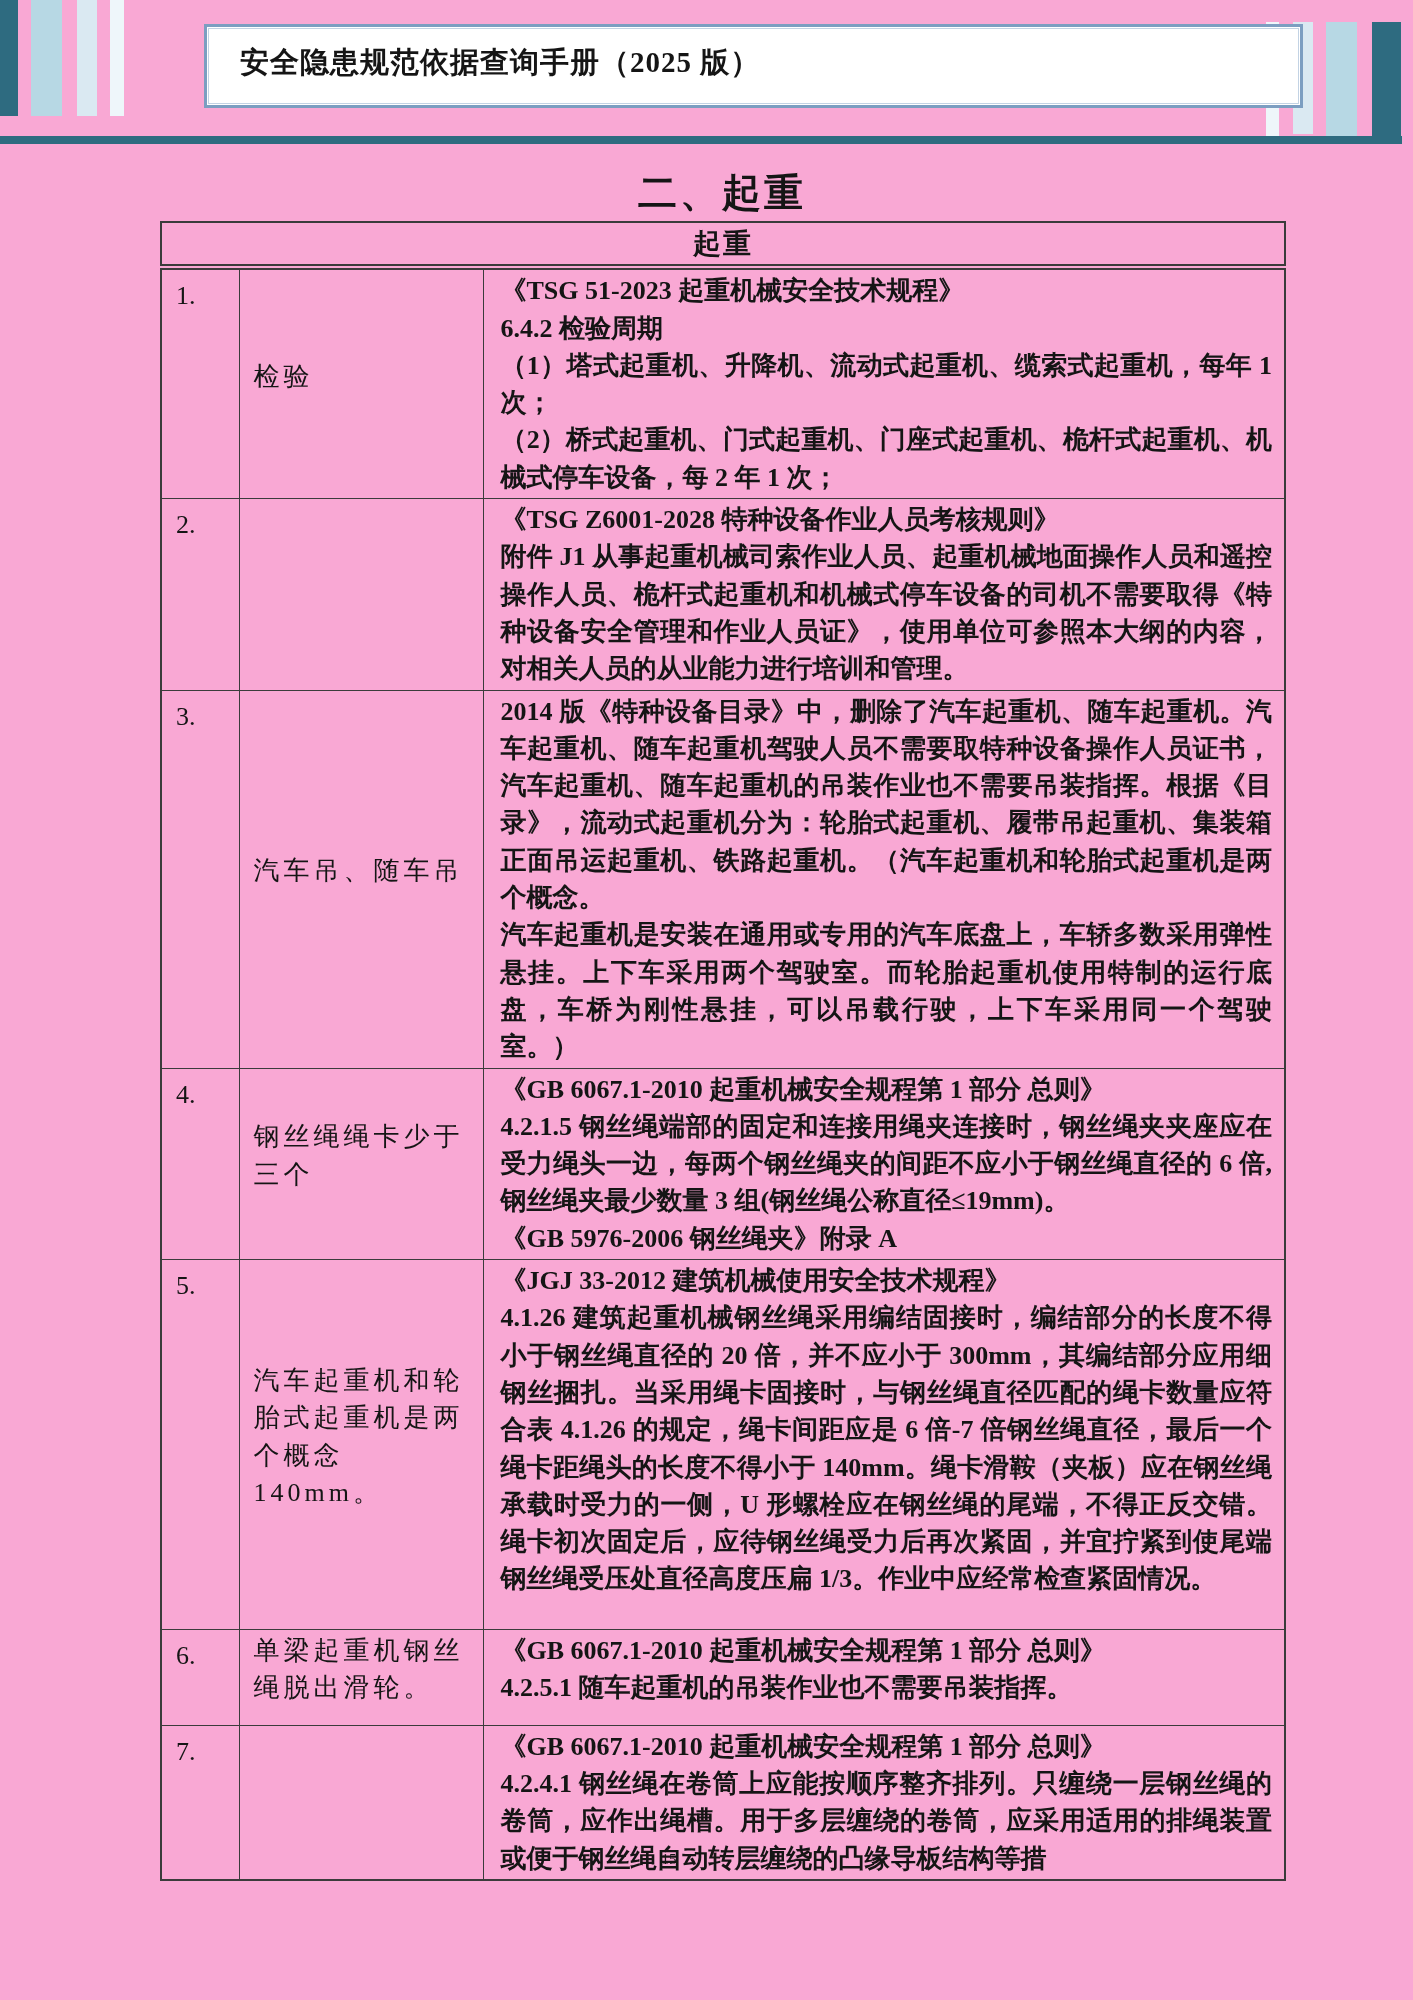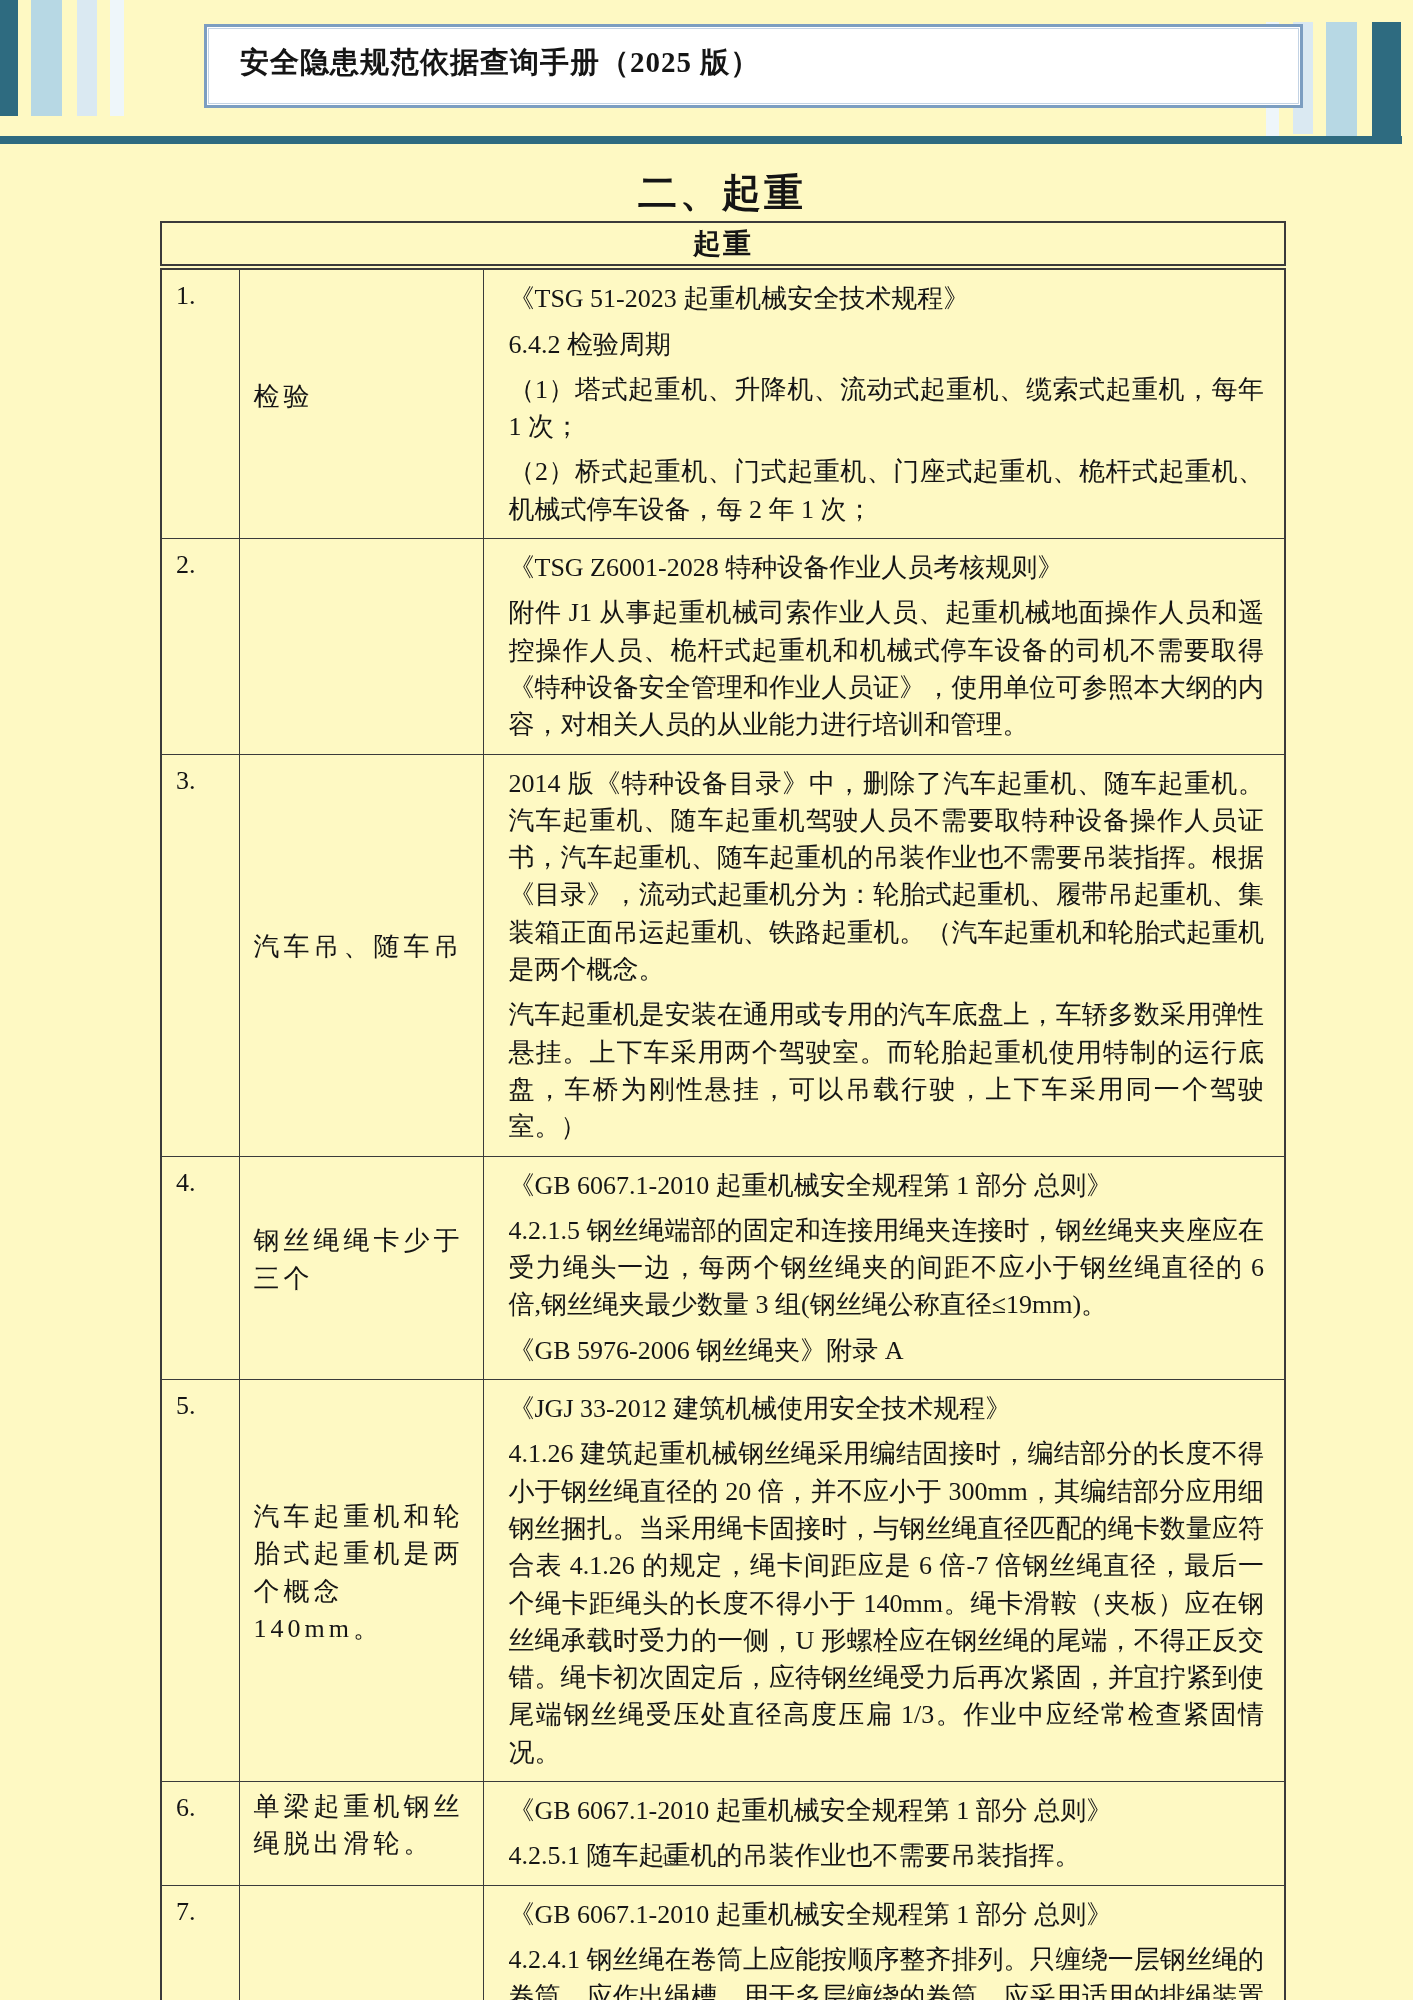--- a/index.html
+++ b/index.html
@@ -1,20 +1,20 @@
 <!DOCTYPE html>
 <html lang="zh"><head>
 <meta charset="utf-8">
 <style>
   html,body{margin:0;padding:0;background:#ffffff;}
   .page{
     position:relative;
     width:1413px;
     height:2000px;
-    background:#fef9c3;
+    background:#f9a8d4;
     font-family:"Liberation Serif","DejaVu Serif",serif;
     color:#151515;
     overflow:hidden;
   }
   
   .bar{position:absolute;}
   .l-dark {left:0;    top:0;   width:18px; height:116px; background:#2E6B80;}
   .l-mid  {left:31px; top:0;   width:31px; height:116px; background:#B7D8E4;}
   .l-pale {left:77px; top:0;   width:20px; height:116px; background:#DAE9F2;}
   .l-faint{left:110px;top:0;   width:14px; height:116px; background:#EEF6FA;}
@@ -66,21 +66,21 @@
     padding:7px 0 0 14px; font-size:26px;
   }
   td.label{
     vertical-align:middle; text-align:left;
     padding:2px 10px 18px 14px; letter-spacing:4px;
   }
   td.content{
     vertical-align:top;
     padding:2px 12px 2px 17px;
   }
-  p.para{ margin:8px; text-align:justify; }
+  p.para{ margin:0; text-align:justify;font-weight:bold; }
 
   
   .page-number{
     position:absolute; left:647px; top:1851px; width:44px;
     text-align:center; font-size:15px;
   }
 </style>
 </head>
 <body>
 

